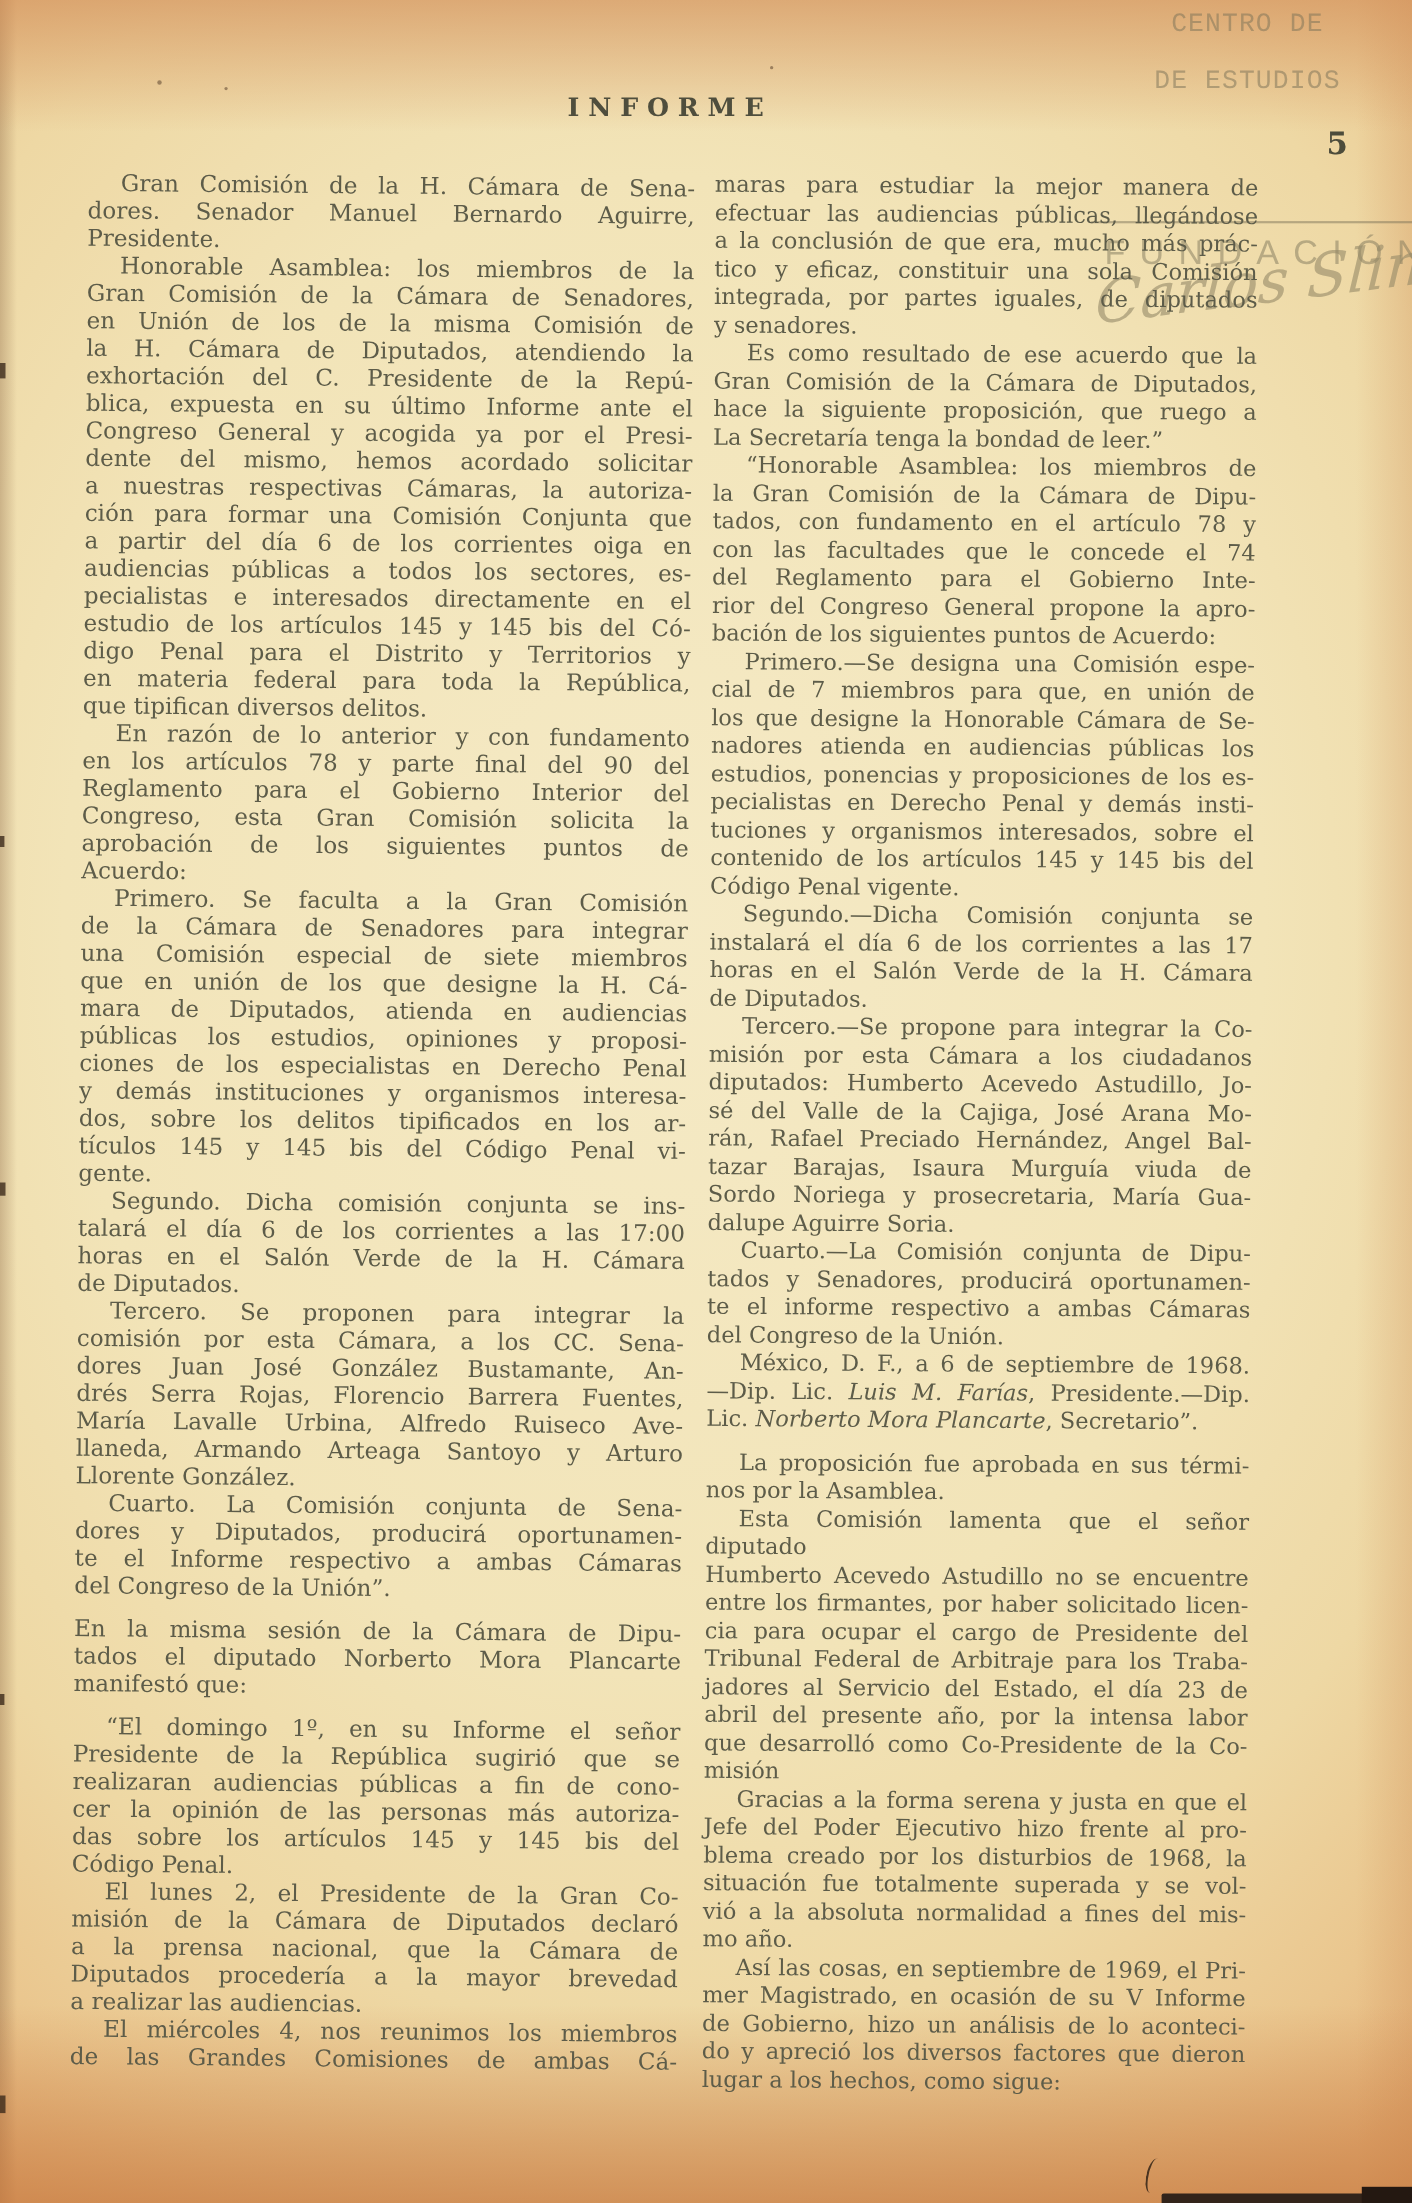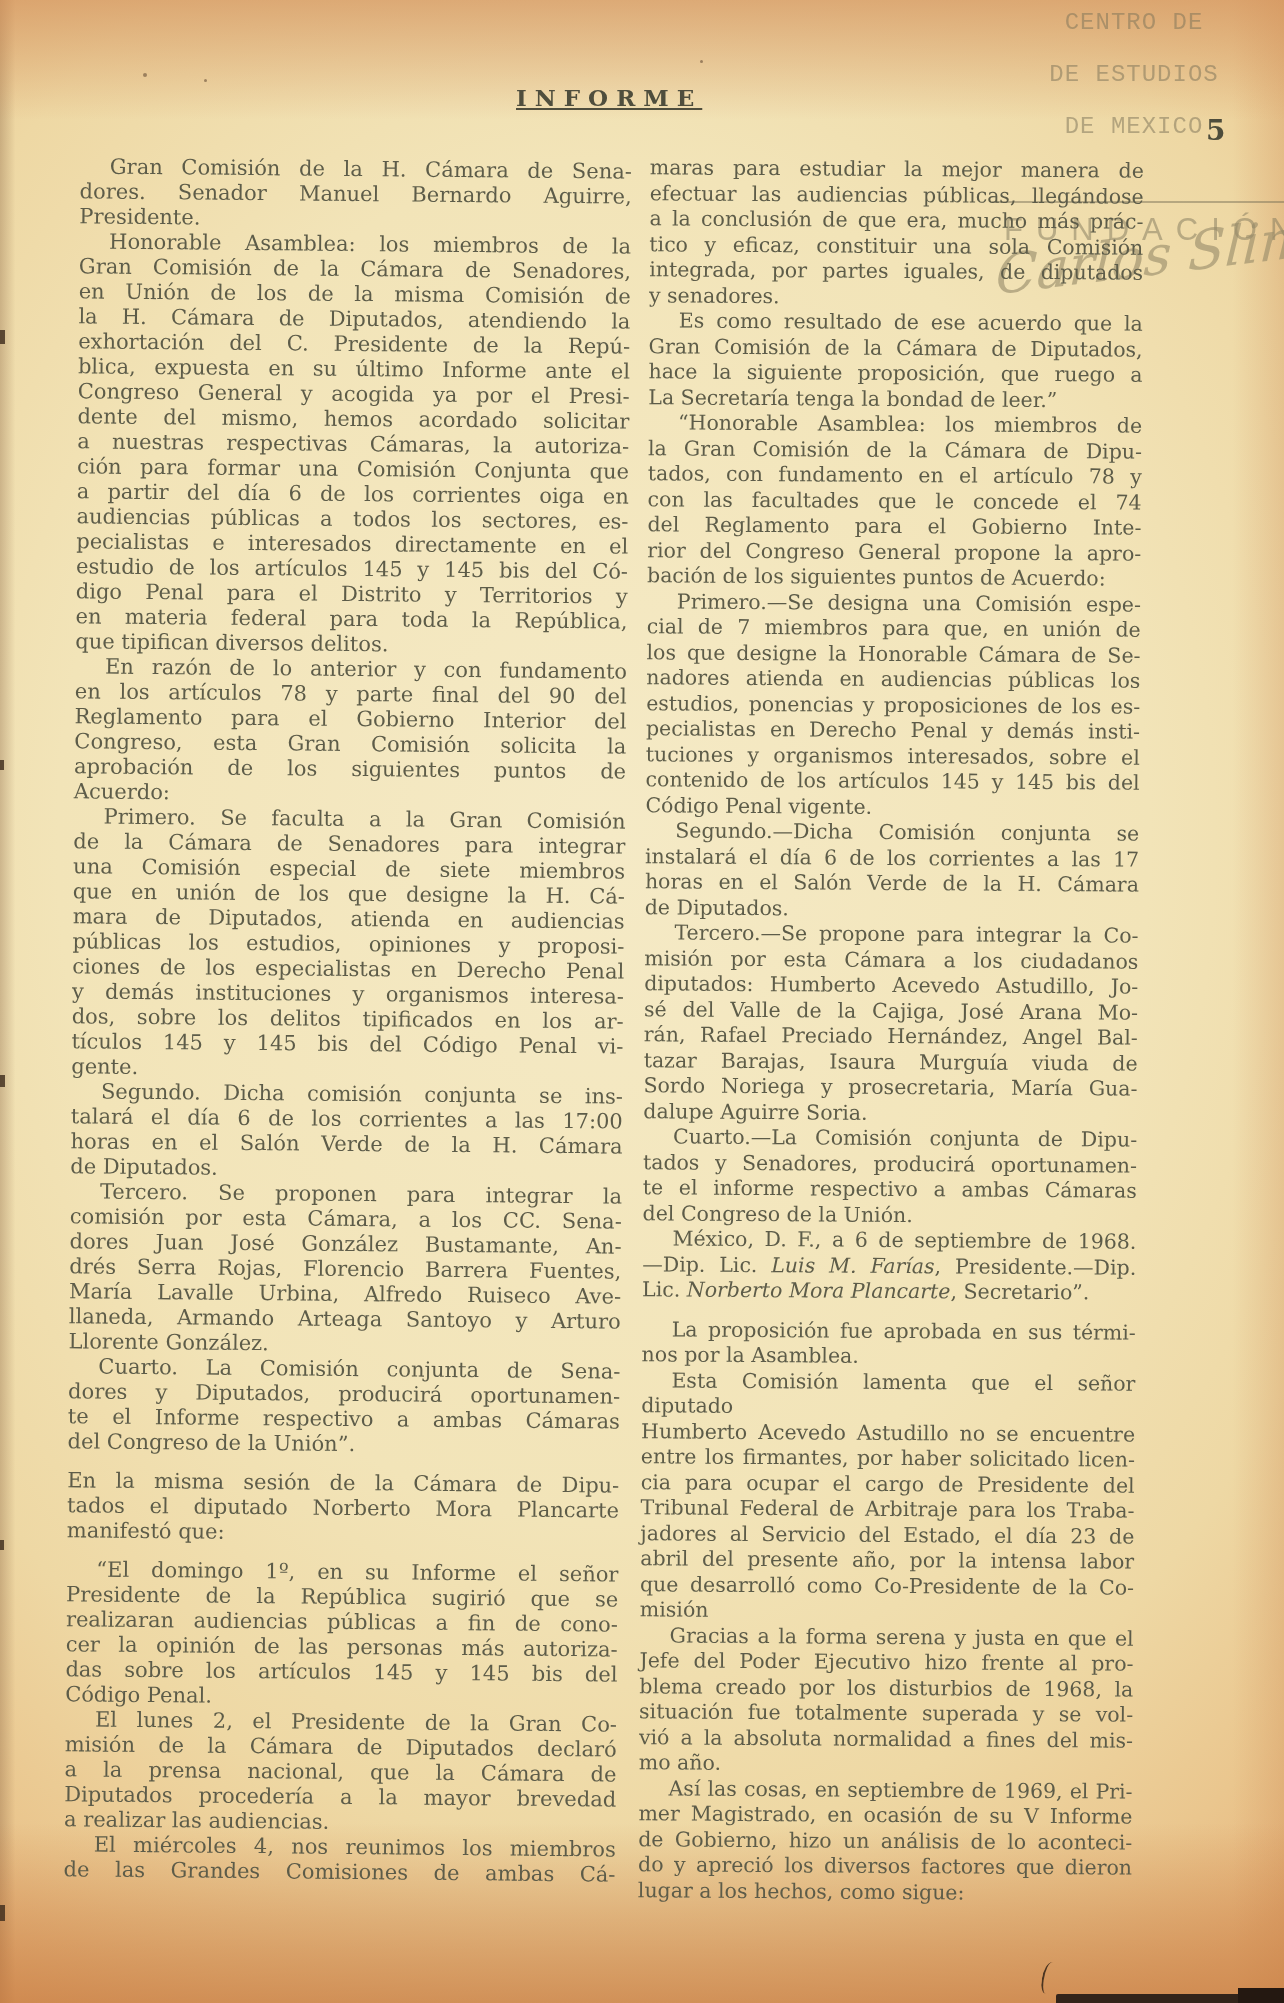--- a/index.html
+++ b/index.html
@@ -14,21 +14,20 @@
       linear-gradient(180deg, rgba(210,142,88,0.65) 0%, rgba(210,142,88,0) 6%),
       linear-gradient(0deg, rgba(198,120,62,0.70) 0%, rgba(198,120,62,0) 9%),
       linear-gradient(90deg, rgba(120,80,50,0.30) 0%, rgba(120,80,50,0) 1.2%),
       linear-gradient(270deg, rgba(205,140,85,0.30) 0%, rgba(205,140,85,0) 4%),
       radial-gradient(ellipse 85% 68% at 47% 42%, #f5eac6 0%, #f2e4b8 50%, #eed8a4 74%, #eac68e 90%, #e7b77e 100%);
   }
   .title{
     position:absolute;left:516px;top:84px;
     font-size:23px;font-weight:bold;letter-spacing:8px;
     color:#4f4e3d;
-    text-decoration:underline;
   }
   .pagenum{
     position:absolute;left:1206px;top:114px;
     font-size:28px;font-weight:bold;color:#4d4c3b;
   }
   .watermark{position:absolute;top:0;right:0;width:320px;pointer-events:none;}
   .wm-line{
     position:relative;width:300px;text-align:center;
     font-family:Liberation Mono, monospace;
     font-size:24px;color:rgba(124,115,88,0.52);
@@ -83,21 +82,20 @@
 <body>
 
 <div class="page">
 
   <div class="title">INFORME</div>
   <div class="pagenum">5</div>
 
   <div class="watermark">
     <div class="wm-line" style="margin-top:3px">CENTRO DE</div>
     <div class="wm-line">DE ESTUDIOS</div>
-    <div class="wm-line">DE MEXICO</div>
     <div class="wm-rule"></div>
     <div class="wm-foundation">FUNDACIÓN</div>
     <div class="wm-signature">Carlos Slim</div>
   </div>
 
   <div class="col col-left">
       <div class="para">
         <div class="line indent">Gran Comisión de la H. Cámara de Sena-</div>
         <div class="line">dores. Senador Manuel Bernardo Aguirre,</div>
         <div class="line last">Presidente.</div>

